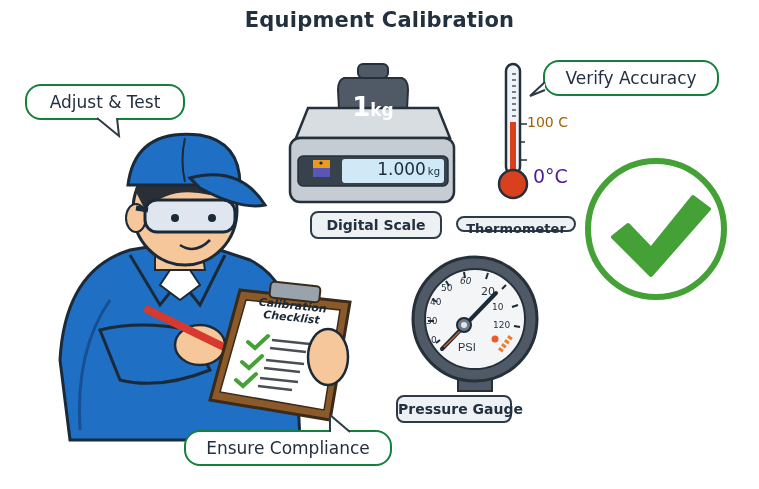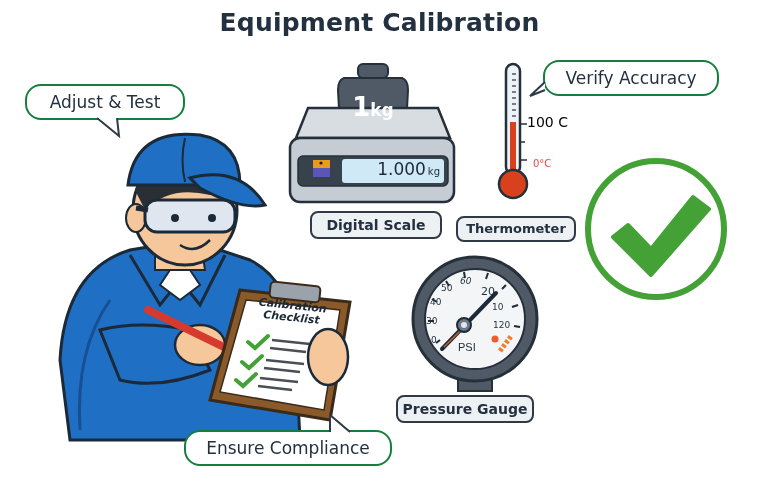--- a/index.html
+++ b/index.html
@@ -1,18 +1,18 @@
 <!DOCTYPE html>
 <html><head>
 <meta charset="utf-8">
 <style>
   html, body { margin:0; padding:0; background:#ffffff; }
   body { width:759px; height:489px; position:relative; overflow:hidden; font-family:"DejaVu Sans", sans-serif; color:#1f2d3d; }
   .abs { position:absolute; }
-  .title { left:0; top:8px; width:759px; text-align:center; font-size:25px; font-weight:bold; color:#22303f; letter-spacing:0.2px; }
+  .title { left:0; top:8px; width:759px; text-align:center; font-size:21px; font-weight:bold; color:#22303f; letter-spacing:0.2px; }
   .bubble { position:absolute; background:#fff; border:2px solid #15803d; border-radius:16px; font-size:17px; color:#22303f; text-align:center; box-sizing:border-box; white-space:nowrap; }
   .label { position:absolute; background:#eef1f4; border:2px solid #2e3a46; border-radius:8px; font-size:14px; font-weight:bold; color:#22303f; text-align:center; box-sizing:border-box; white-space:nowrap; }
   svg { position:absolute; overflow:visible; }
 </style>
 </head>
 <body>
 
 <div class="abs title">Equipment Calibration</div>
 
 <div class="bubble" style="left:25px; top:84px; width:160px; height:36px; line-height:32px;">
@@ -132,23 +132,23 @@
       <line x1="18" y1="30" x2="22" y2="30"></line>
     <line x1="18" y1="36" x2="22" y2="36"></line>
       <line x1="18" y1="42" x2="22" y2="42"></line>
     <line x1="18" y1="48" x2="22" y2="48"></line>
       <line x1="18" y1="54" x2="22" y2="54"></line>
   </g>
   <line x1="26" y1="62" x2="33" y2="62" stroke="#26303a" stroke-width="1.5"></line>
   <line x1="26" y1="80" x2="31" y2="80" stroke="#26303a" stroke-width="1.5"></line>
   <line x1="26" y1="98" x2="33" y2="98" stroke="#26303a" stroke-width="1.5"></line>
 </svg>
-<div class="abs" style="left:527px; top:114px; font-size:14px; color:#000000;">100 C</div>
-<div class="abs" style="left:533px; top:158px; font-size:10px; color:#ef4444;">0°C</div>
-<div class="label" style="left:456px; top:216px; width:120px; height:26px; line-height:22px; font-size:13px;">
+<div class="abs" style="left:527px; top:114px; font-size:14px; color:#a16207;">100 C</div>
+<div class="abs" style="left:533px; top:165px; font-size:19px; color:#4c1d95;">0°C</div>
+<div class="label" style="left:456px; top:216px; width:120px; height:16px; line-height:22px; font-size:13px;">
   <span>Thermometer</span>
 </div>
 
 <svg style="left:583px; top:157px;" width="150" height="130" viewBox="0 0 150 130">
   <circle cx="73" cy="72" r="68" fill="#ffffff" stroke="#43a136" stroke-width="6"></circle>
   <path d="M30 80 L45 68 L68 92 L110 40 L126 52 L68 118 Z" fill="#43a136" stroke="#43a136" stroke-width="4" stroke-linejoin="round"></path>
 </svg>
 
 <svg style="left:400px; top:255px;" width="150" height="140" viewBox="0 0 150 140">
   <rect x="58" y="108" width="34" height="28" fill="#4f5a66" stroke="#26303a" stroke-width="2"></rect>
@@ -174,15 +174,15 @@
 </svg>
 <div class="abs" style="left:431px; top:335px; font-size:9px;">0</div>
 <div class="abs" style="left:426px; top:316px; font-size:9px;">30</div>
 <div class="abs" style="left:430px; top:297px; font-size:9px;">40</div>
 <div class="abs" style="left:441px; top:283px; font-size:9px;">50</div>
 <div class="abs" style="left:460px; top:276px; font-size:9px;font-style:italic;">60</div>
 <div class="abs" style="left:481px; top:285px; font-size:11px;">20</div>
 <div class="abs" style="left:492px; top:302px; font-size:9px;">10</div>
 <div class="abs" style="left:493px; top:320px; font-size:9px;">120</div>
 <div class="abs" style="left:458px; top:341px; font-size:11px; font-family:Liberation Sans, sans-serif; color:#1b2a38;">PSI</div>
-<div class="label" style="left:396px; top:395px; width:138px; height:28px; line-height:24px;">
+<div class="label" style="left:396px; top:395px; width:116px; height:28px; line-height:24px;">
   <span>Pressure Gauge</span>
 </div>
 
 </body></html>

